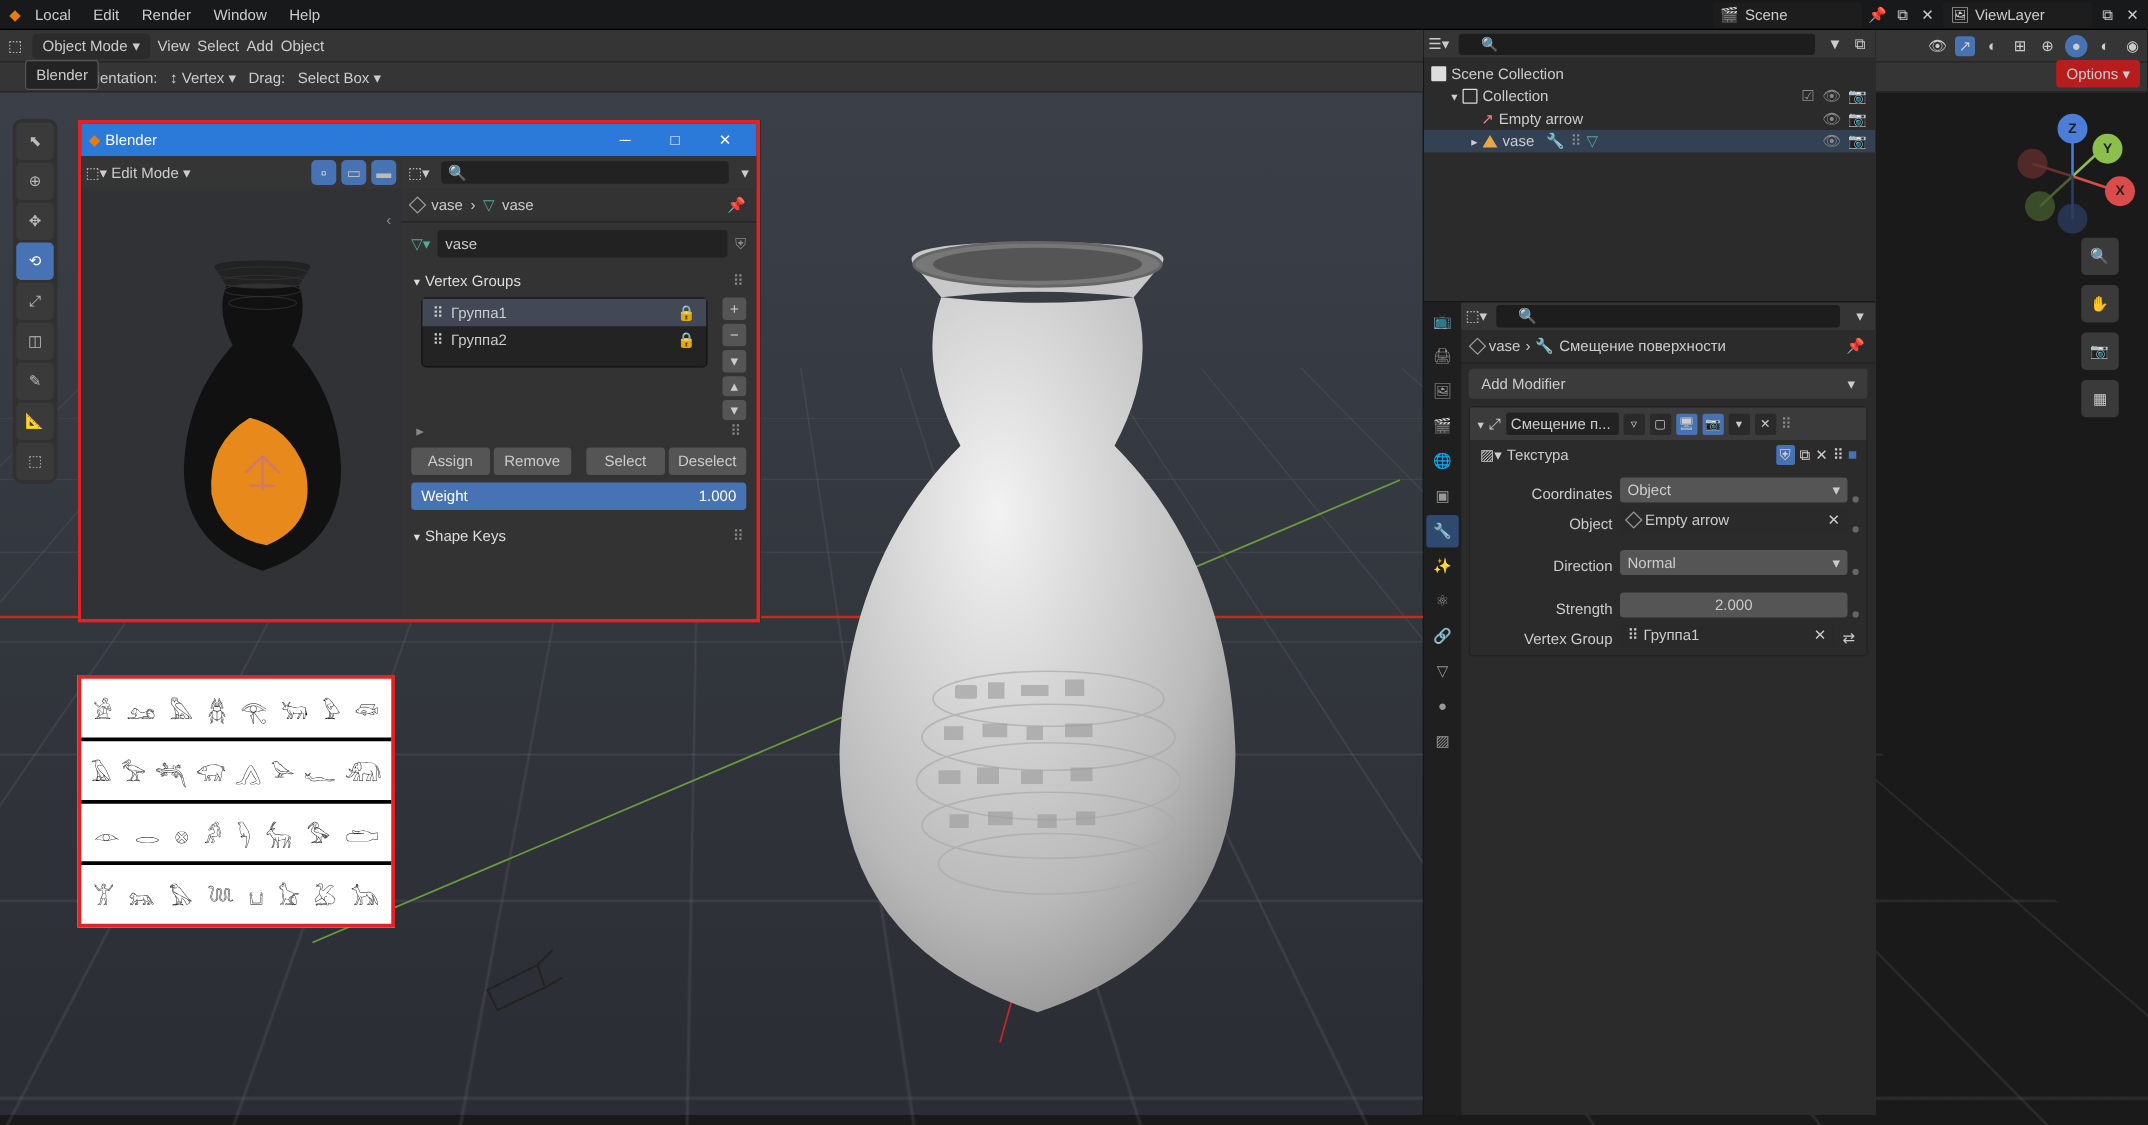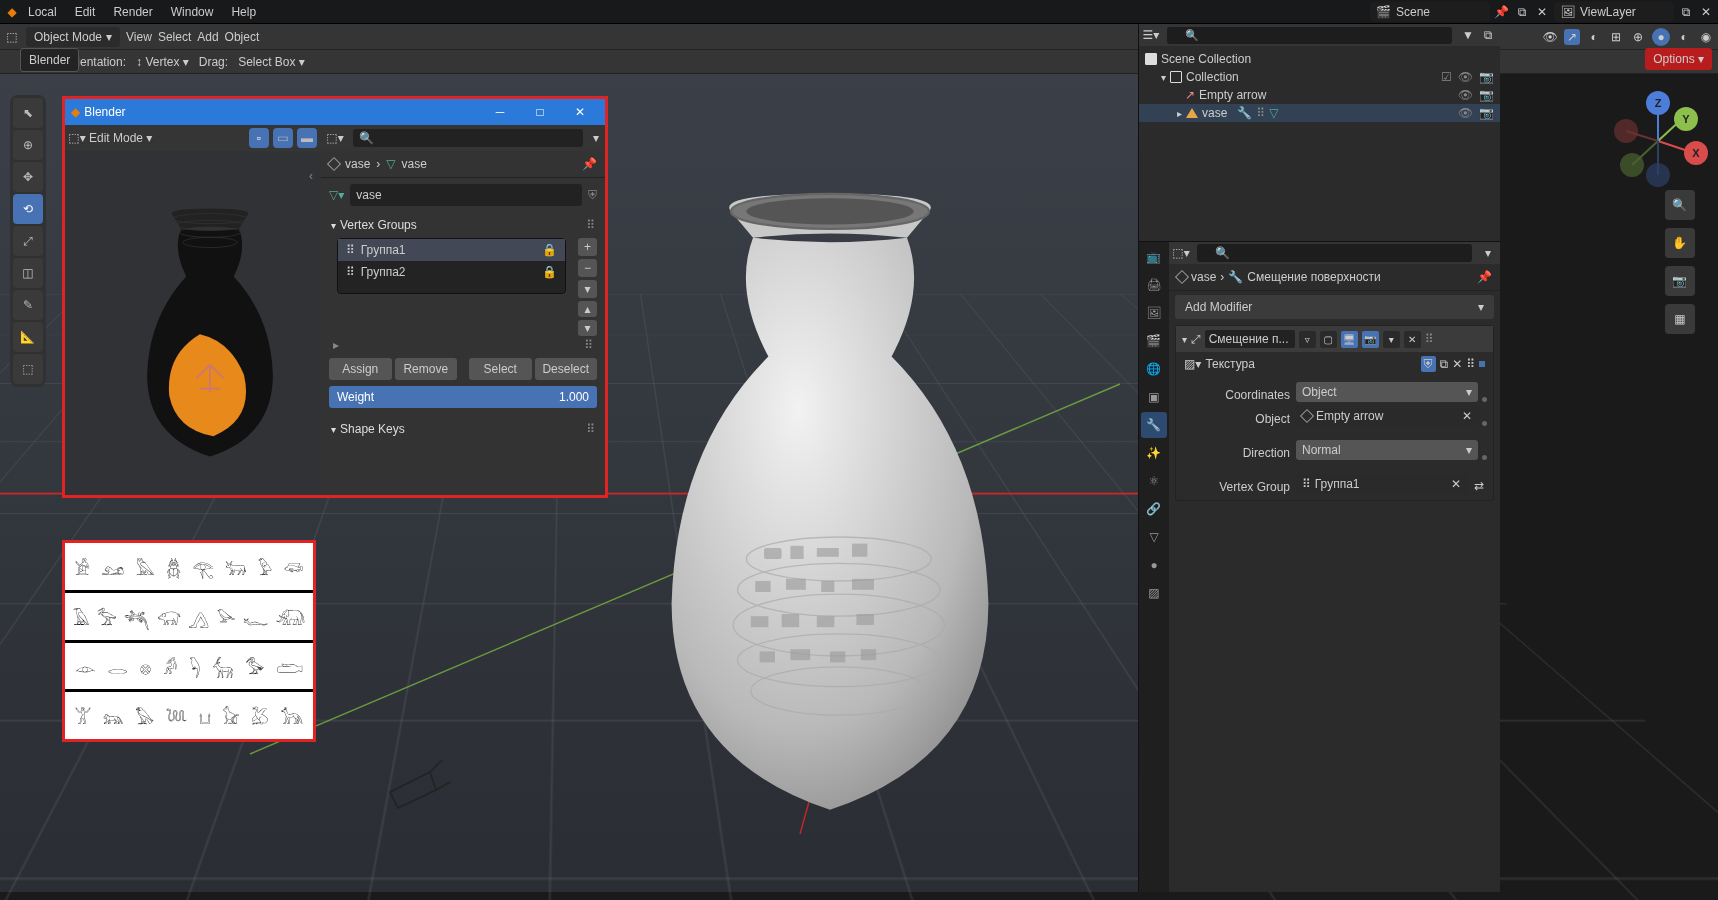--- a/index.html
+++ b/index.html
@@ -525,20 +525,25 @@
           <div class="prow">
               <span class="plabel">Direction</span>
               <div class="pval">
                 <span>Normal</span>
                 <span style="margin-left:auto">▾</span>
               </div>
               <span class="dot"></span>
             </div>
           <div style="height:10px"></div>
           <div class="prow">
+              <span class="plabel">Strength</span>
+              <div class="pval">2.000</div>
+              <span class="dot"></span>
+            </div>
+          <div class="prow">
               <span class="plabel">Vertex Group</span>
               <div class="pval obj">
                 <span>⠿</span>
                 <span>Группа1</span>
                 <span style="margin-left:auto">✕</span>
               </div>
               <span class="icon">⇄</span>
             </div>
         </div>
       </div>

